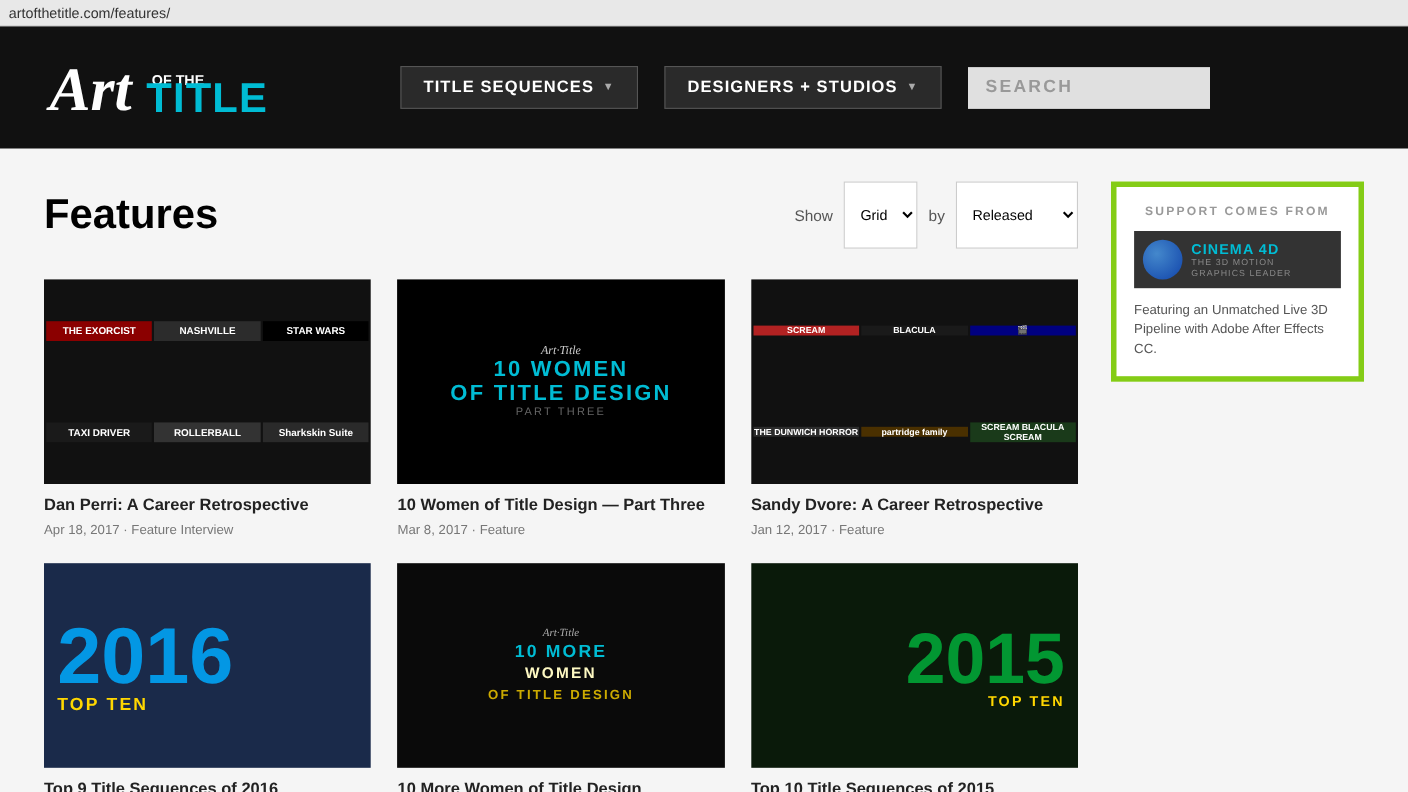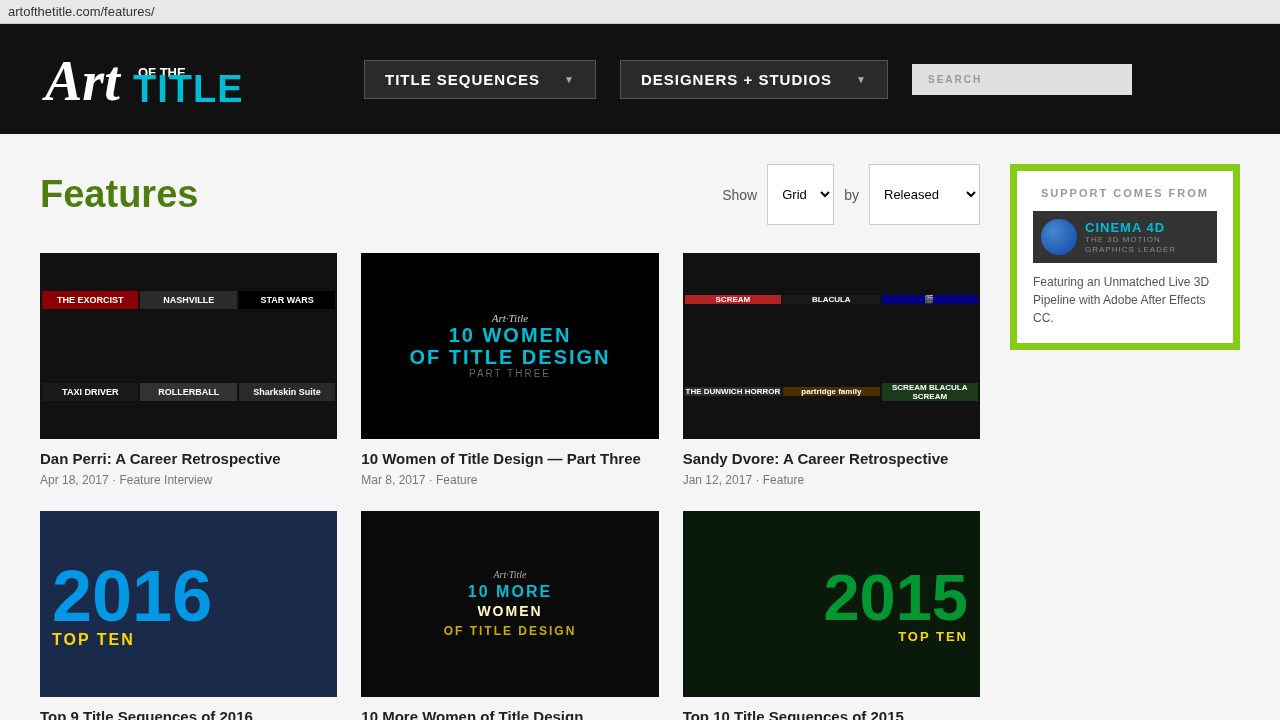--- a/index.html
+++ b/index.html
@@ -37,34 +37,34 @@
     .nav-dropdown {
       background: #2a2a2a;
       border: 1px solid #555;
       color: white;
       padding: 10px 20px;
       font-size: 15px;
       font-weight: bold;
       cursor: pointer;
       display: flex;
       align-items: center;
-      gap: 24px;
+      gap: 8px;
       letter-spacing: 1px;
     }
 
     .nav-dropdown .chevron {
       font-size: 10px;
       color: #aaa;
     }
 
     .search-box {
       background: #e0e0e0;
       border: none;
       padding: 10px 16px;
-      font-size: 10px;
+      font-size: 16px;
       color: #999;
       width: 220px;
       letter-spacing: 1px;
     }
 
     .search-box::placeholder {
       color: #999;
       font-weight: bold;
       letter-spacing: 2px;
     }
@@ -85,21 +85,21 @@
     .page-header {
       display: flex;
       justify-content: space-between;
       align-items: center;
       margin-bottom: 28px;
     }
 
     .page-title {
       font-size: 38px;
       font-weight: bold;
-      color: #4d7c0f;
+      color: #000000;
     }
 
     .view-controls {
       display: flex;
       align-items: center;
       gap: 10px;
       font-size: 14px;
       color: #555;
     }
 
@@ -310,21 +310,21 @@
     }
 
     
     .sidebar {
       width: 230px;
       flex-shrink: 0;
     }
 
     .sidebar-support {
       background: white;
-      border: 7px solid #84cc16;
+      border: 5px solid #84cc16;
       padding: 16px;
       text-align: center;
     }
 
     .support-title {
       font-size: 11px;
       color: #999;
       letter-spacing: 2px;
       font-weight: bold;
       margin-bottom: 12px;

